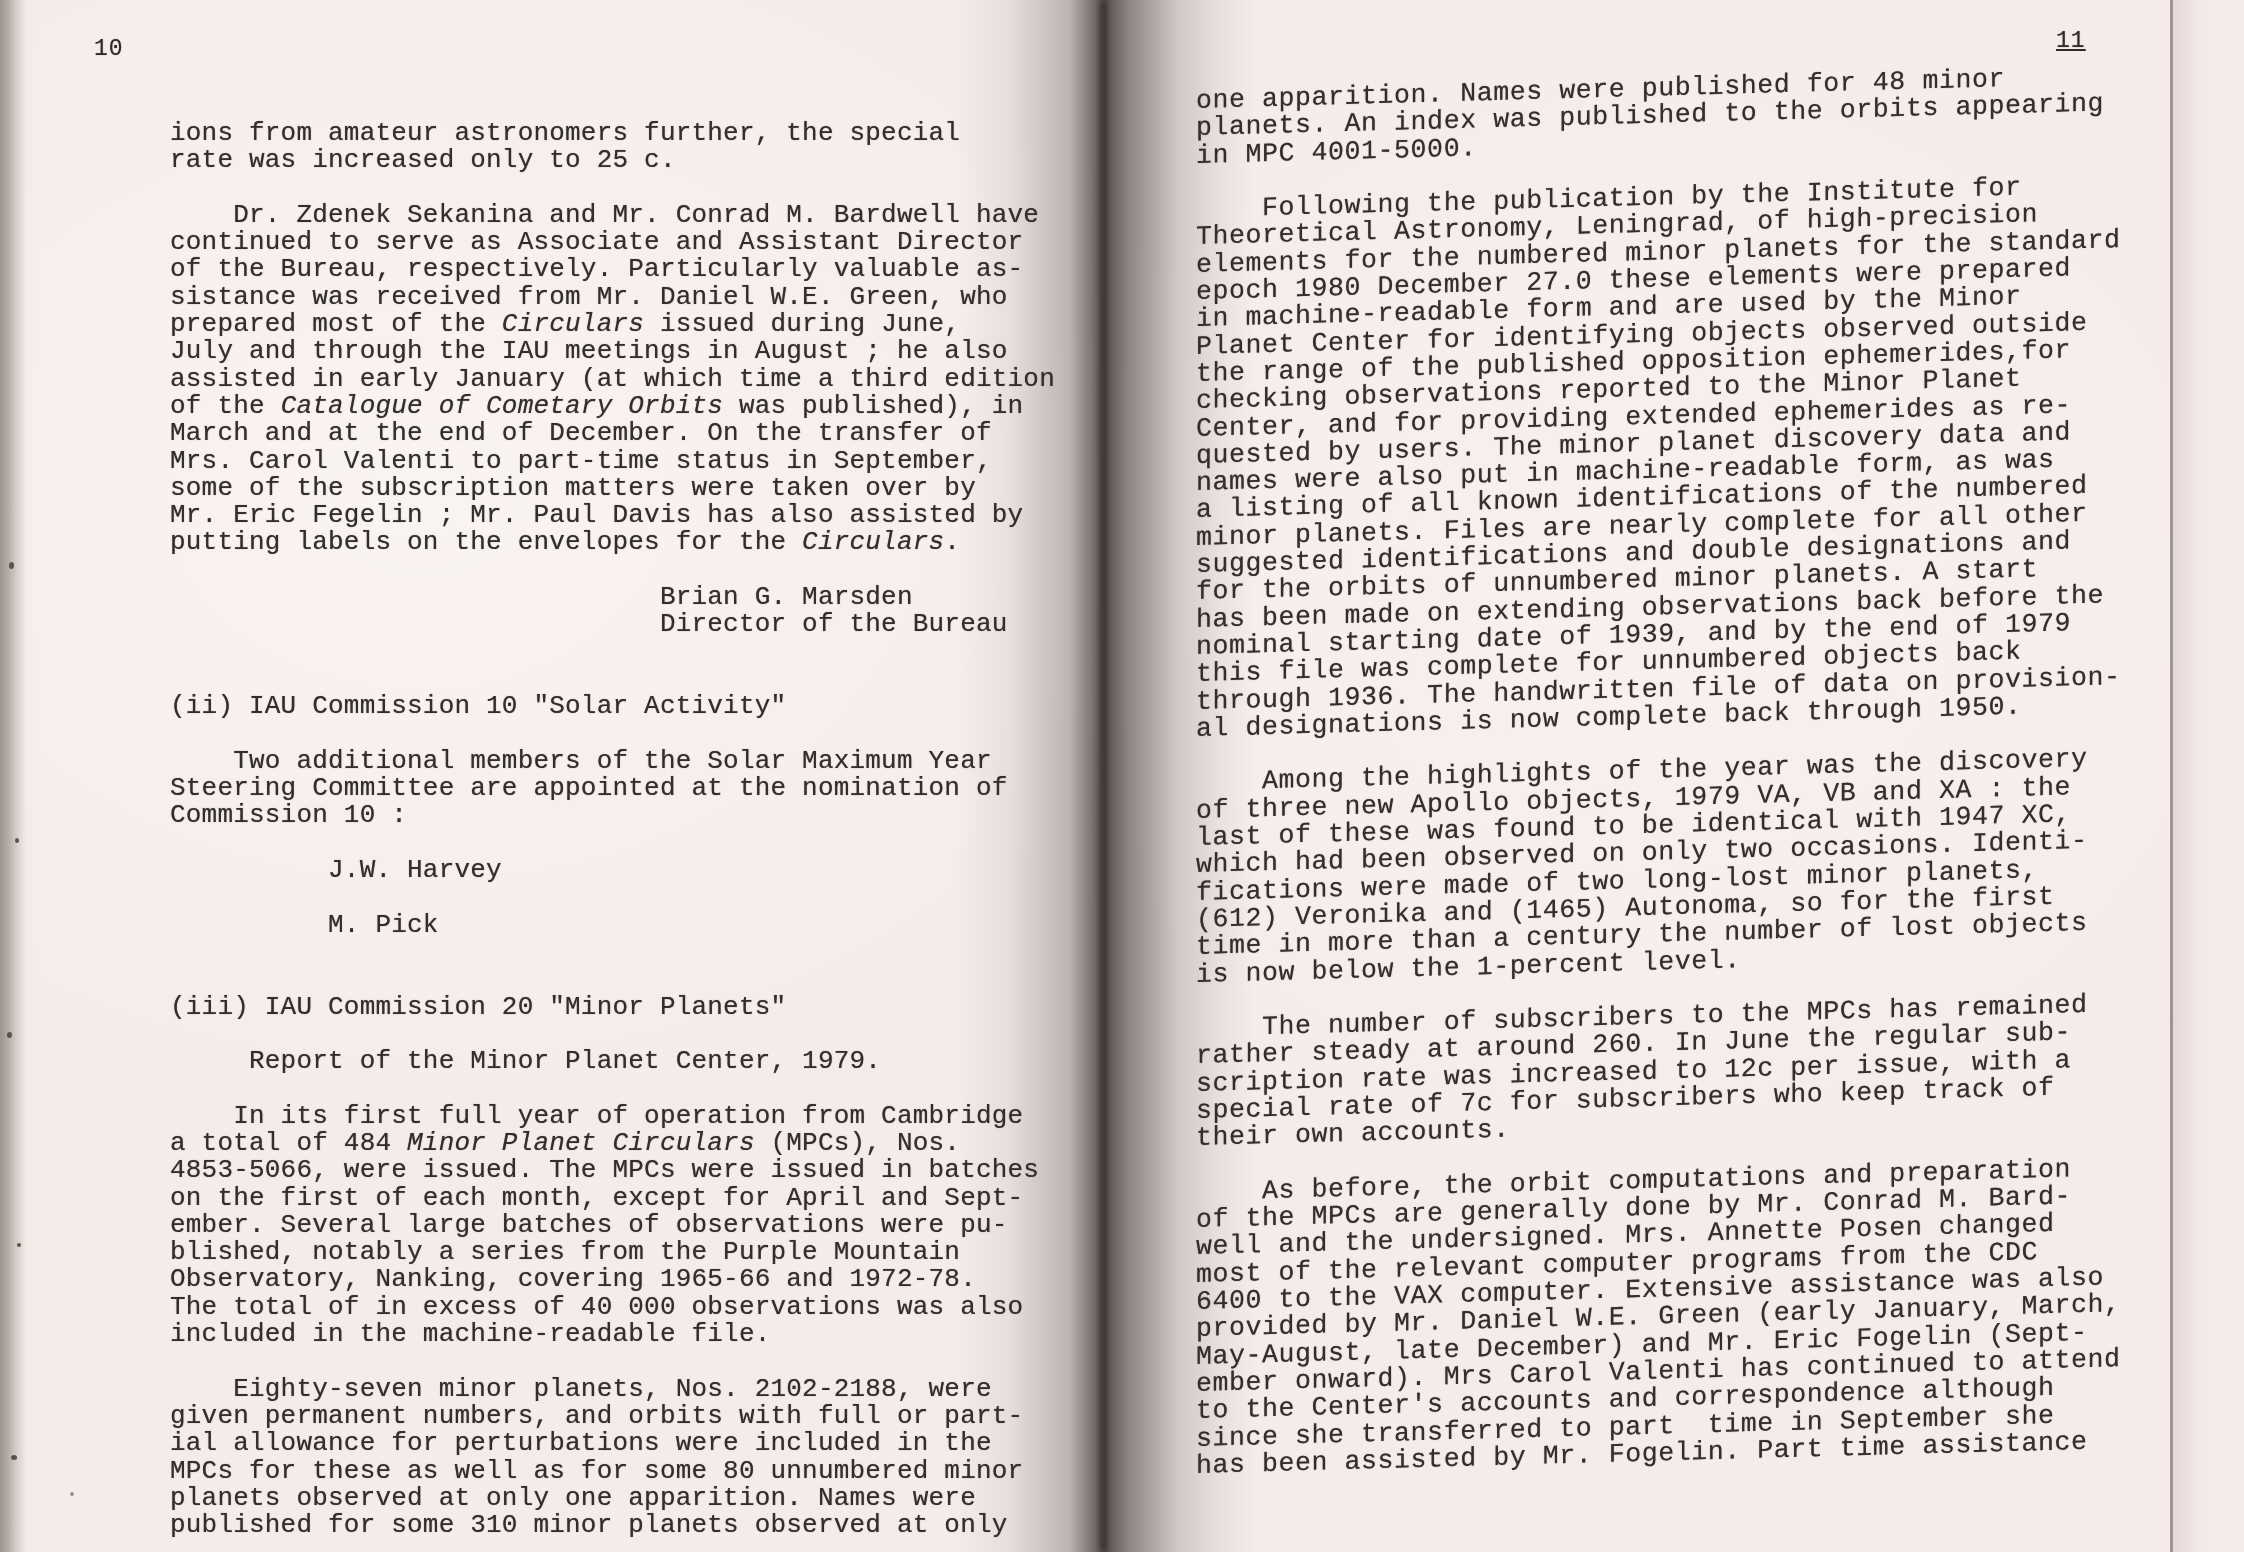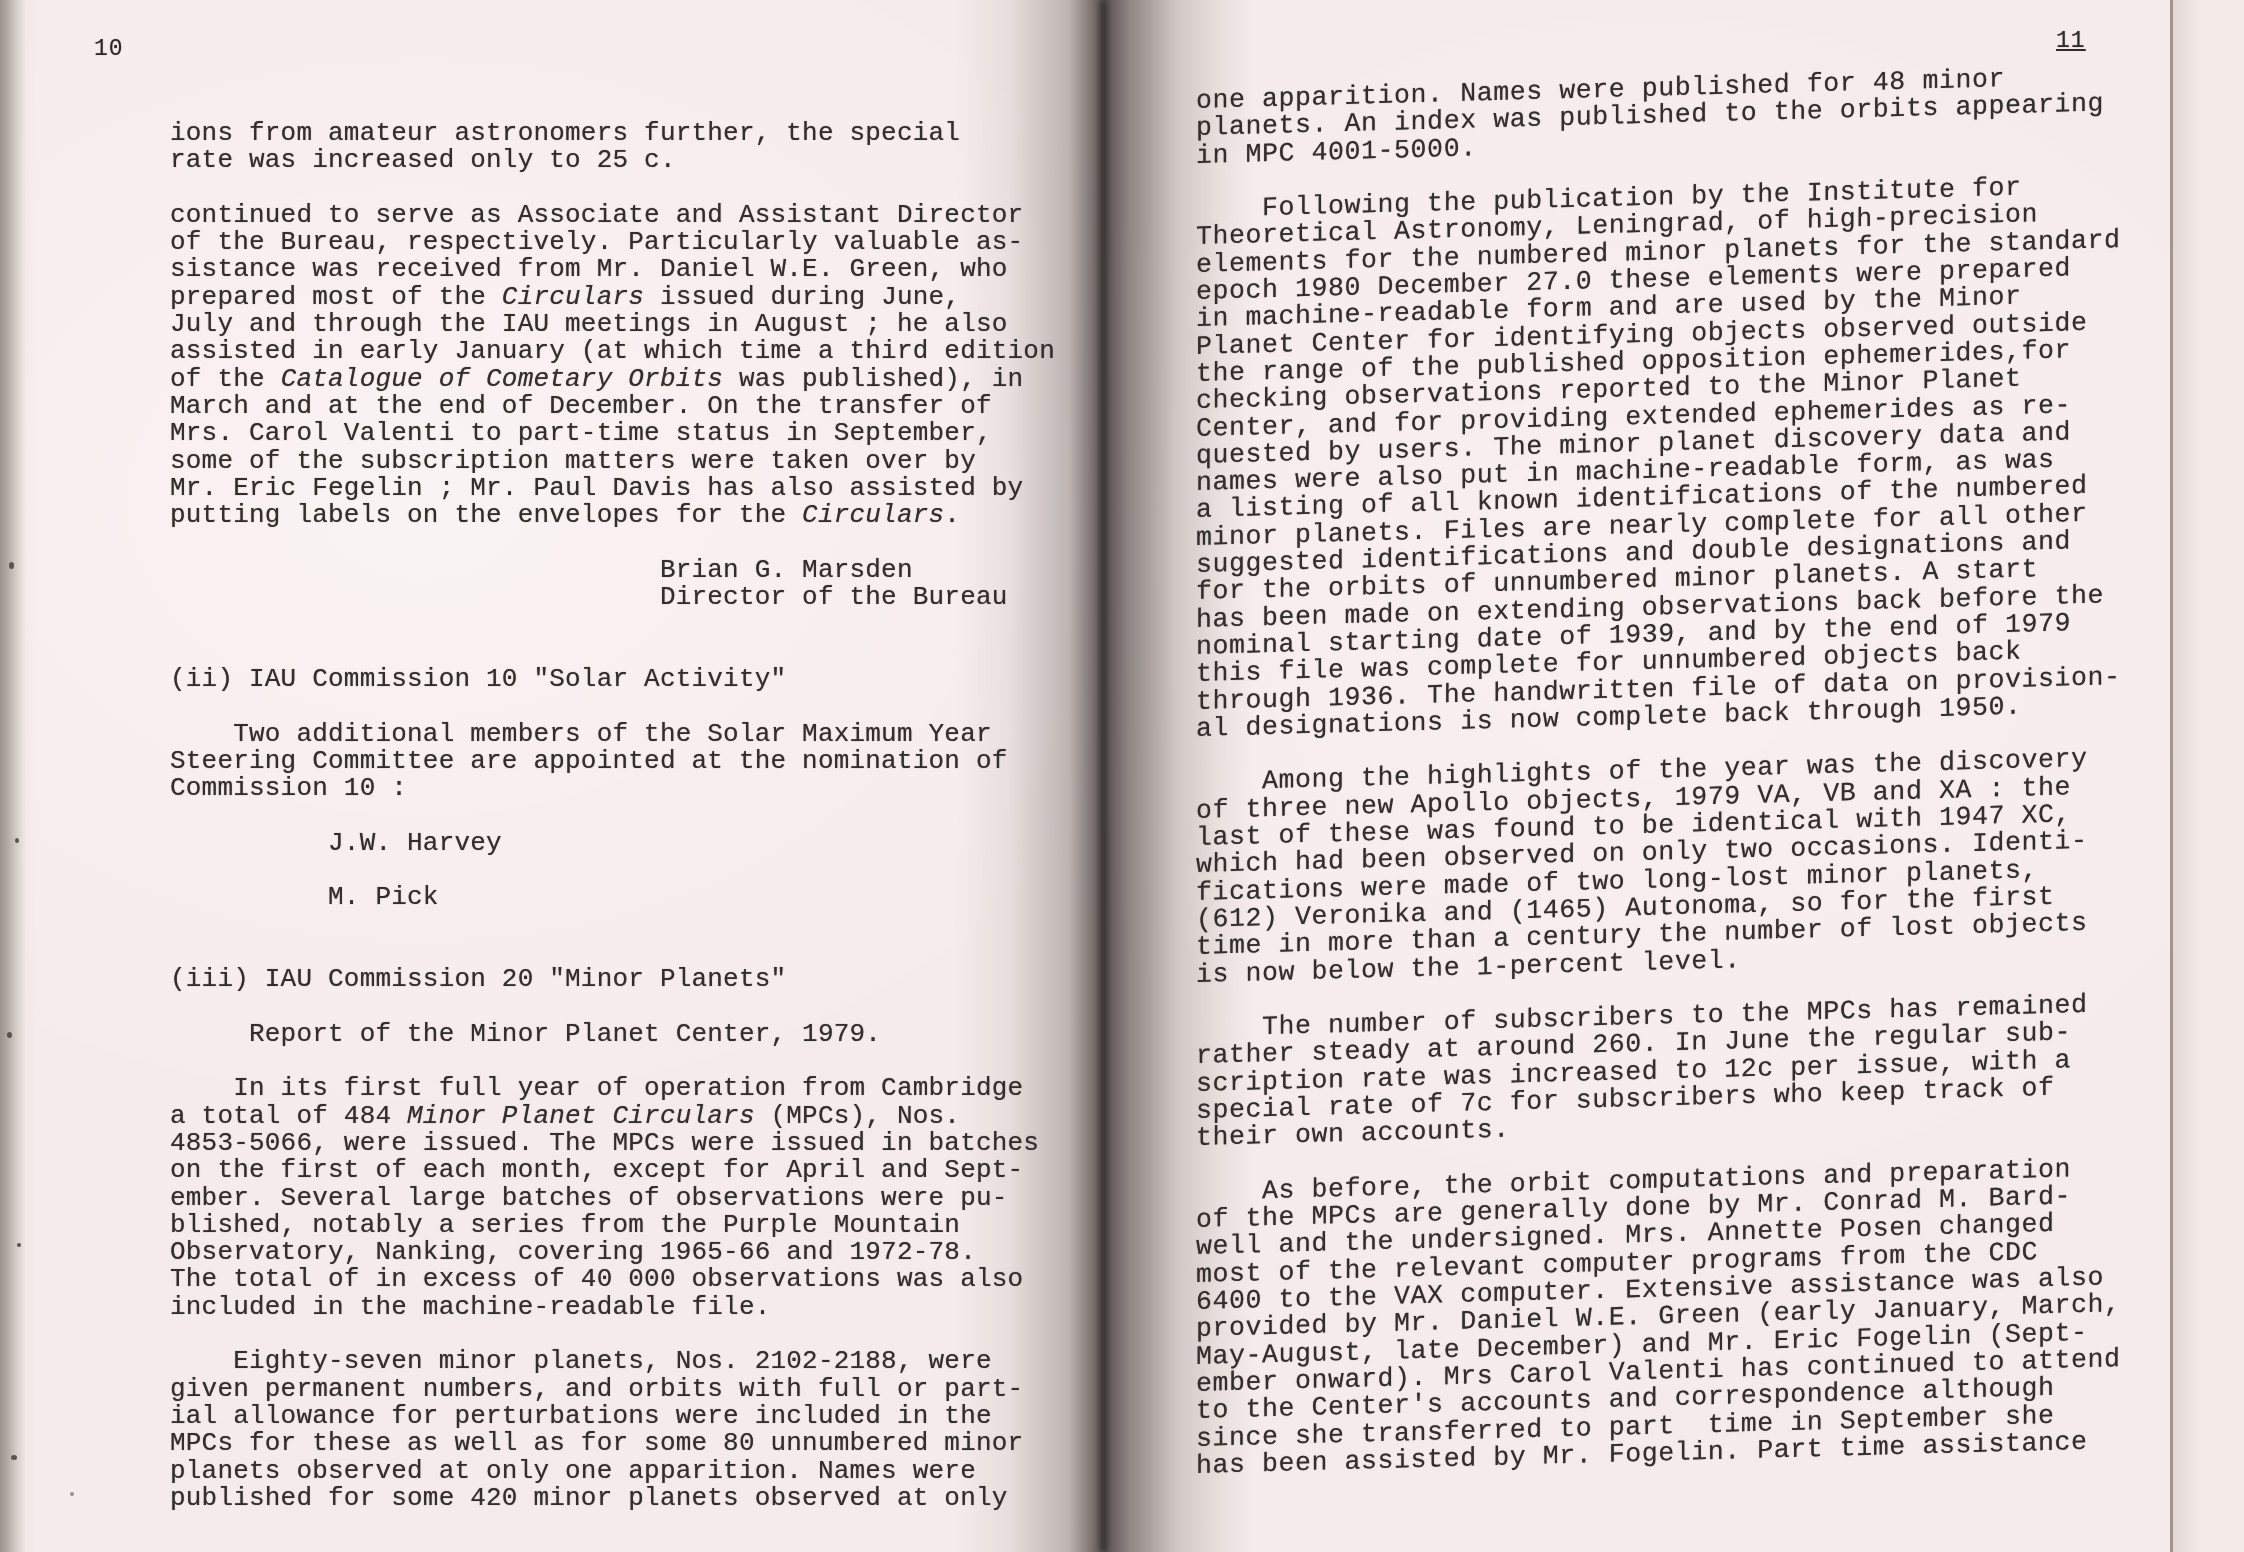--- a/index.html
+++ b/index.html
@@ -93,20 +93,21 @@
 <div class="page-edge-line"></div>
 
 <div class="page-num page-num-left">10</div>
 
 <div class="page-num page-num-right">11</div>
 
 <div class="page-text left-text">
     <div class="tl">ions from amateur astronomers further, the special</div>
     <div class="tl">rate was increased only to 25 c.</div>
     <div class="tl"></div>
+    <div class="tl">    Dr. Zdenek Sekanina and Mr. Conrad M. Bardwell have</div>
     <div class="tl">continued to serve as Associate and Assistant Director</div>
     <div class="tl">of the Bureau, respectively. Particularly valuable as-</div>
     <div class="tl">sistance was received from Mr. Daniel W.E. Green, who</div>
     <div class="tl">prepared most of the <i>Circulars</i> issued during June,</div>
     <div class="tl">July and through the IAU meetings in August ; he also</div>
     <div class="tl">assisted in early January (at which time a third edition</div>
     <div class="tl">of the <i>Catalogue of Cometary Orbits</i> was published), in</div>
     <div class="tl">March and at the end of December. On the transfer of</div>
     <div class="tl">Mrs. Carol Valenti to part-time status in September,</div>
     <div class="tl">some of the subscription matters were taken over by</div>
@@ -140,21 +141,21 @@
     <div class="tl">blished, notably a series from the Purple Mountain</div>
     <div class="tl">Observatory, Nanking, covering 1965-66 and 1972-78.</div>
     <div class="tl">The total of in excess of 40 000 observations was also</div>
     <div class="tl">included in the machine-readable file.</div>
     <div class="tl"></div>
     <div class="tl">    Eighty-seven minor planets, Nos. 2102-2188, were</div>
     <div class="tl">given permanent numbers, and orbits with full or part-</div>
     <div class="tl">ial allowance for perturbations were included in the</div>
     <div class="tl">MPCs for these as well as for some 80 unnumbered minor</div>
     <div class="tl">planets observed at only one apparition. Names were</div>
-    <div class="tl">published for some 420 minor planets observed at only</div>
+    <div class="tl">published for some 310 minor planets observed at only</div>
   </div>
 
 <div class="page-text right-text">
     <div class="tl">one apparition. Names were published for 48 minor</div>
     <div class="tl">planets. An index was published to the orbits appearing</div>
     <div class="tl">in MPC 4001-5000.</div>
     <div class="tl"></div>
     <div class="tl">    Following the publication by the Institute for</div>
     <div class="tl">Theoretical Astronomy, Leningrad, of high-precision</div>
     <div class="tl">elements for the numbered minor planets for the standard</div>

